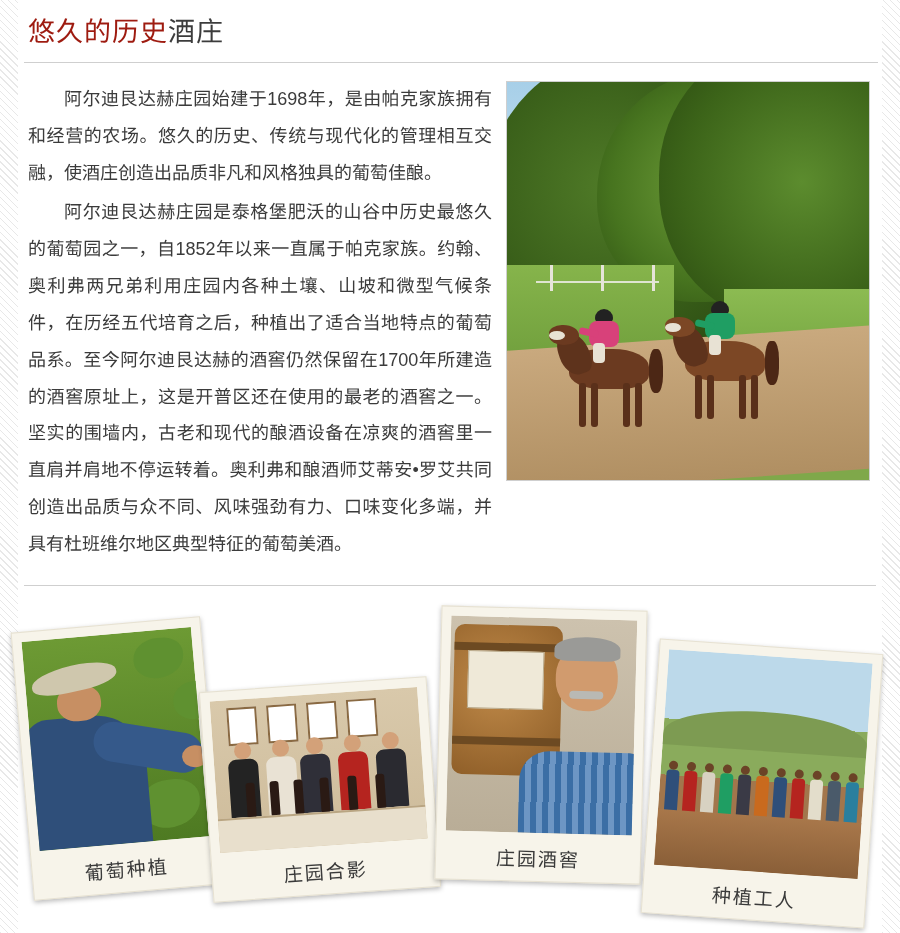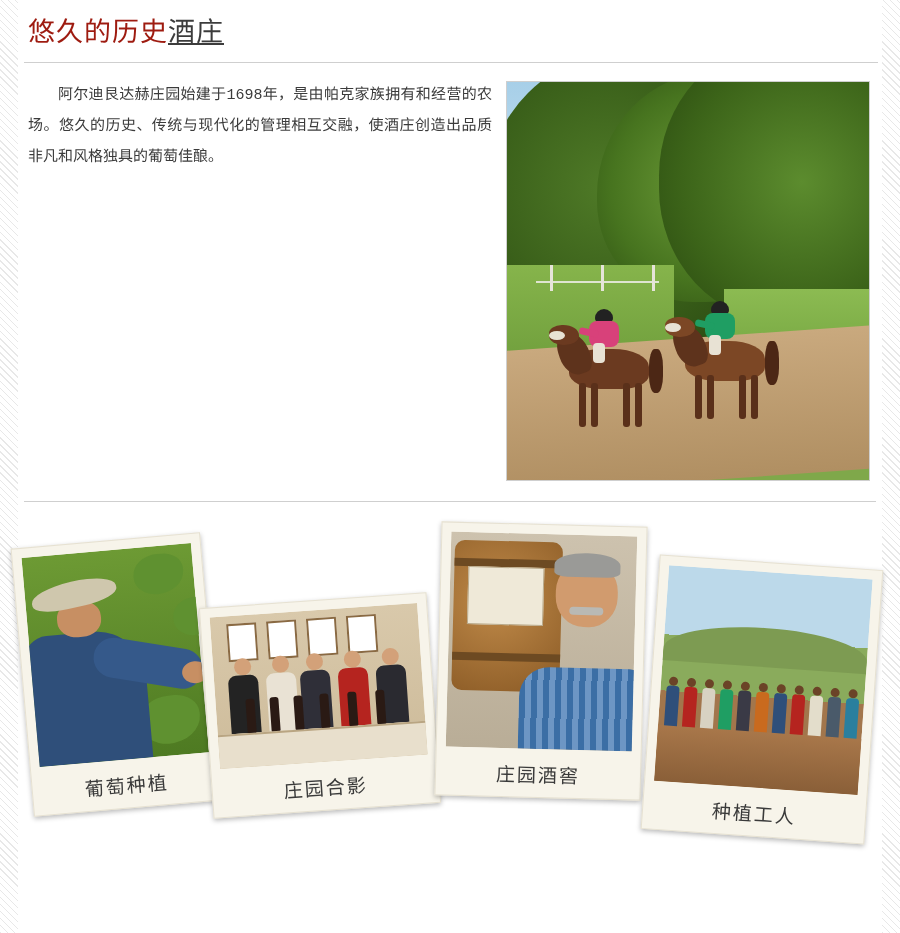--- a/index.html
+++ b/index.html
@@ -20,39 +20,38 @@
   }
   .hatch.left { left:0; }
   .hatch.right { right:0; }
 
   .page { position:absolute; left:18px; top:0; width:864px; height:933px; }
 
   
   .title-wrap { padding: 16px 0 0 10px; }
   .title { font-size: 27px; line-height:1.2; letter-spacing:1px; font-weight:normal; }
   .title .red { color:#9e1b10; }
-  .title .dark { color:#3c3c3c;text-decoration:underline; }
+  .title .dark { color:#3c3c3c; }
   .rule {
     margin: 14px 4px 0 6px; height:1px;
     background:#cfcfcf;
   }
 
   
   .article {
     margin: 18px 6px 0 6px;
     display:flex; align-items:flex-start;
   }
   .text-col {
     width: 468px;
     padding-left: 4px;
-    font-size: 15px;
+    font-size: 18px;
     line-height: 2.05;
     color: #3b3b3b;
     text-align: justify;
-    font-family: Liberation Mono, monospace;
   }
   .text-col p { margin:0 0 2px 0; text-indent: 2em; }
   .photo-col { width: 372px; padding-left: 14px; }
 
   
   .hero {
     position:relative; width:364px; height:400px; overflow:hidden;
     background:#7fa84a;
     border:1px solid #cfcfcf;
   }
@@ -194,20 +193,21 @@
   <div class="title-wrap">
     <div class="title">
       <span class="red">悠久的历史</span><span class="dark">酒庄</span>
     </div>
   </div>
   <div class="rule"></div>
 
   <div class="article">
     <div class="text-col">
       <p>阿尔迪艮达赫庄园始建于1698年，是由帕克家族拥有和经营的农场。悠久的历史、传统与现代化的管理相互交融，使酒庄创造出品质非凡和风格独具的葡萄佳酿。</p>
+      <p>阿尔迪艮达赫庄园是泰格堡肥沃的山谷中历史最悠久的葡萄园之一，自1852年以来一直属于帕克家族。约翰、奥利弗两兄弟利用庄园内各种土壤、山坡和微型气候条件，在历经五代培育之后，种植出了适合当地特点的葡萄品系。至今阿尔迪艮达赫的酒窖仍然保留在1700年所建造的酒窖原址上，这是开普区还在使用的最老的酒窖之一。坚实的围墙内，古老和现代的酿酒设备在凉爽的酒窖里一直肩并肩地不停运转着。奥利弗和酿酒师艾蒂安•罗艾共同创造出品质与众不同、风味强劲有力、口味变化多端，并具有杜班维尔地区典型特征的葡萄美酒。</p>
     </div>
     <div class="photo-col">
       <div class="hero">
         <div class="sky"></div>
         <div class="tree-mass"></div>
         <div class="tree-mass3"></div>
         <div class="tree-mass2"></div>
         <div class="grass-left"></div>
         <div class="grass-right"></div>
         <div class="fence"></div>

